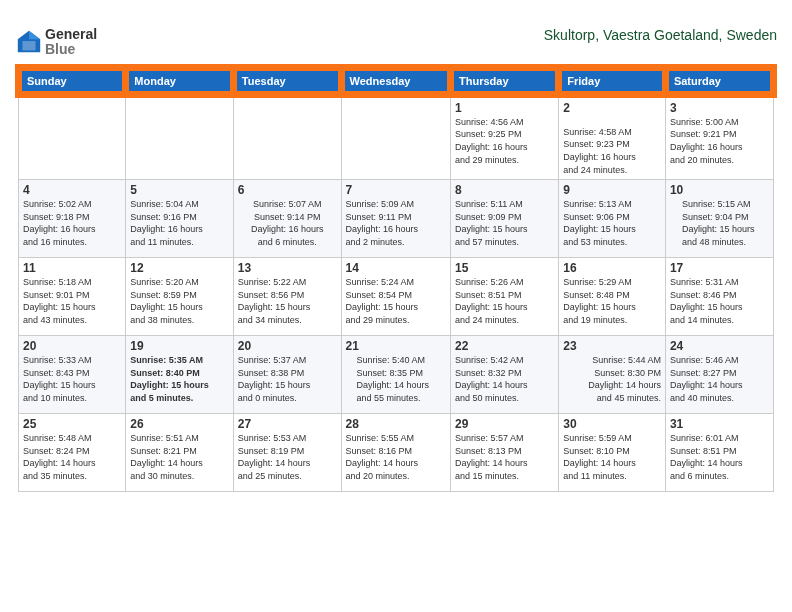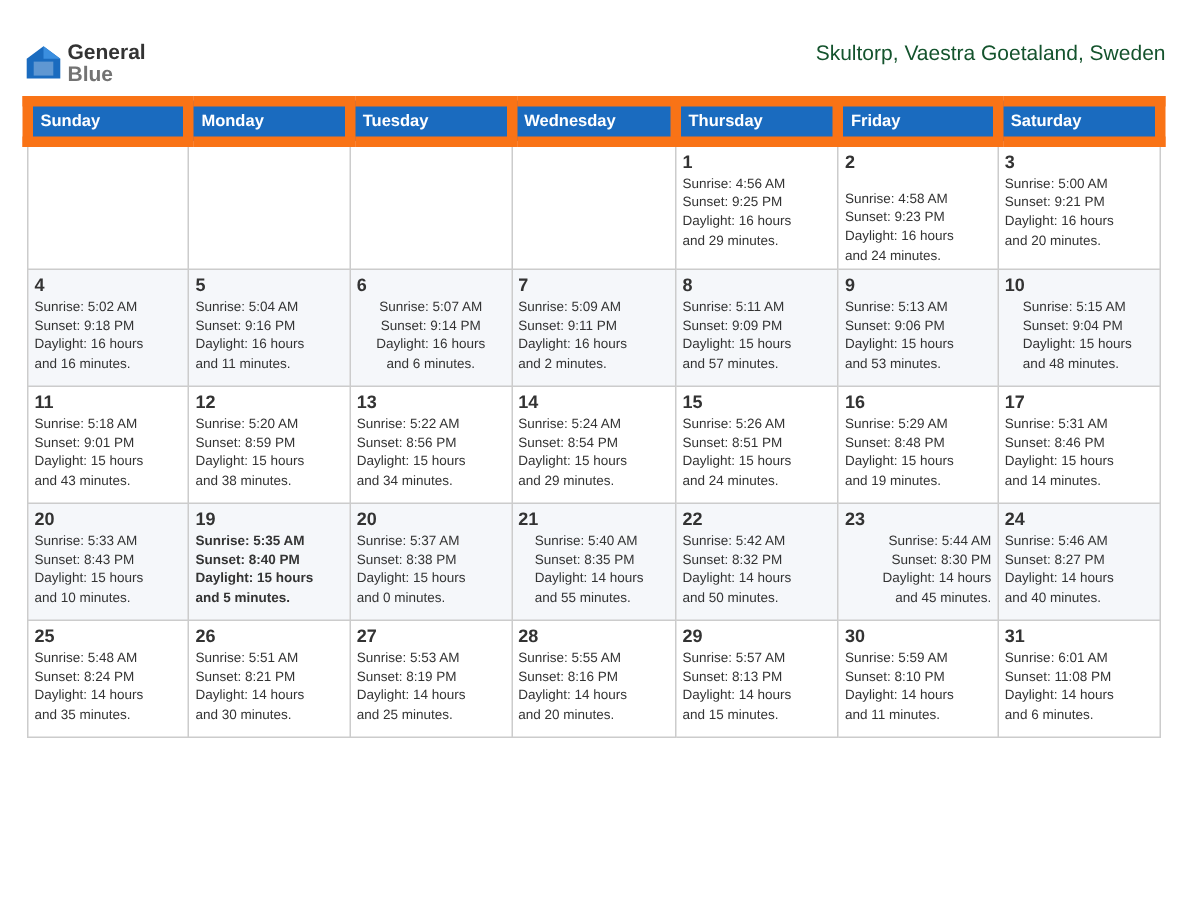--- a/index.html
+++ b/index.html
@@ -351,20 +351,20 @@
           <td>
             <span class="day-number">30</span>
             <div class="day-info" style="white-space: pre-line;">Sunrise: 5:59 AM
 Sunset: 8:10 PM
 Daylight: 14 hours
 and 11 minutes.</div>
           </td>
           <td>
             <span class="day-number">31</span>
             <div class="day-info" style="white-space: pre-line;">Sunrise: 6:01 AM
-Sunset: 11:08 PM
+Sunset: 8:51 PM
 Daylight: 14 hours
 and 6 minutes.</div>
           </td>
         </tr>
       </tbody>
   </table>
 </div>
 
 </body></html>

